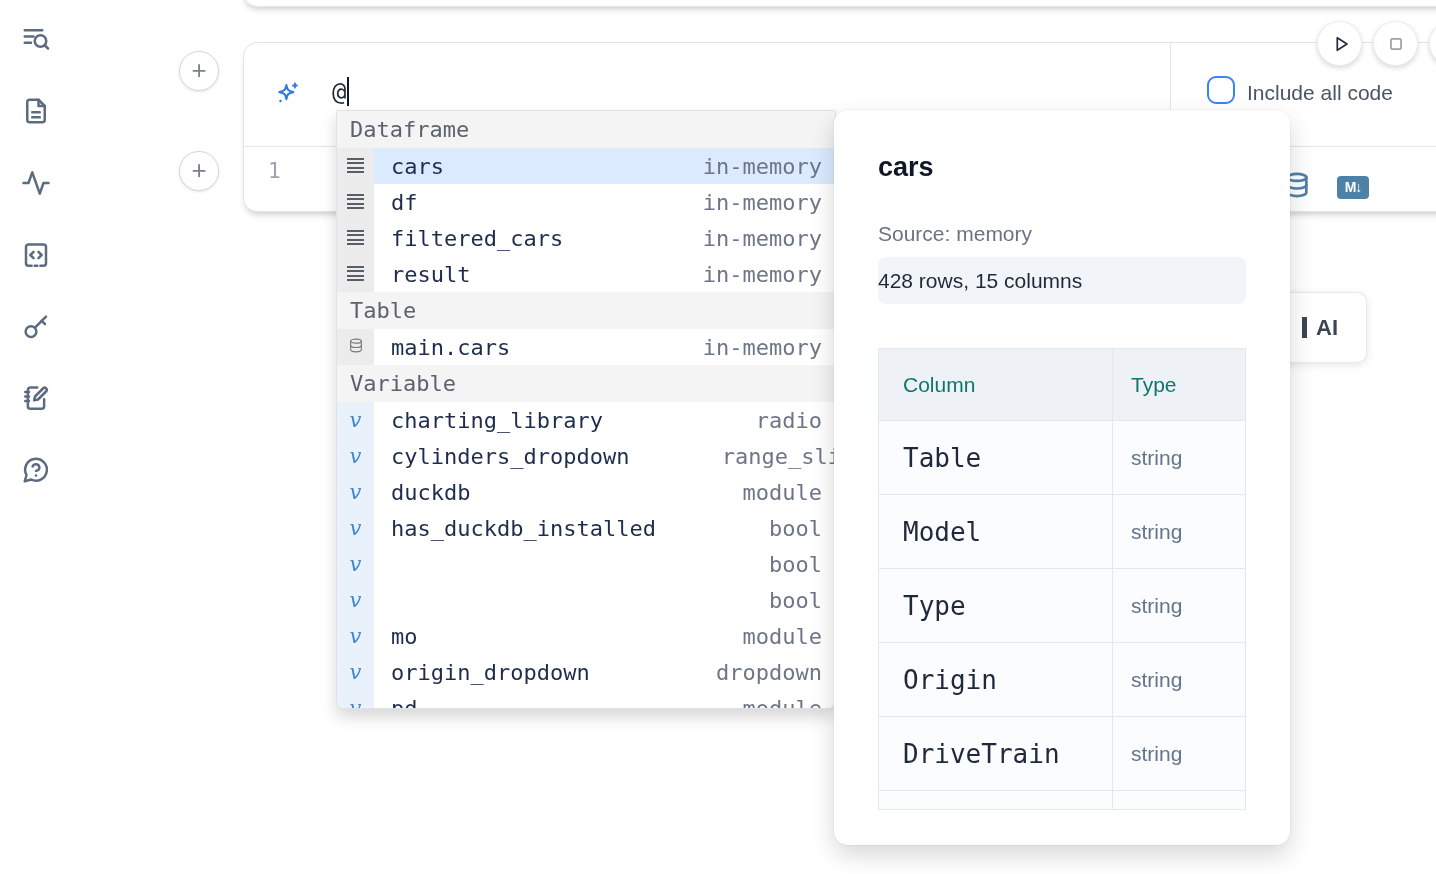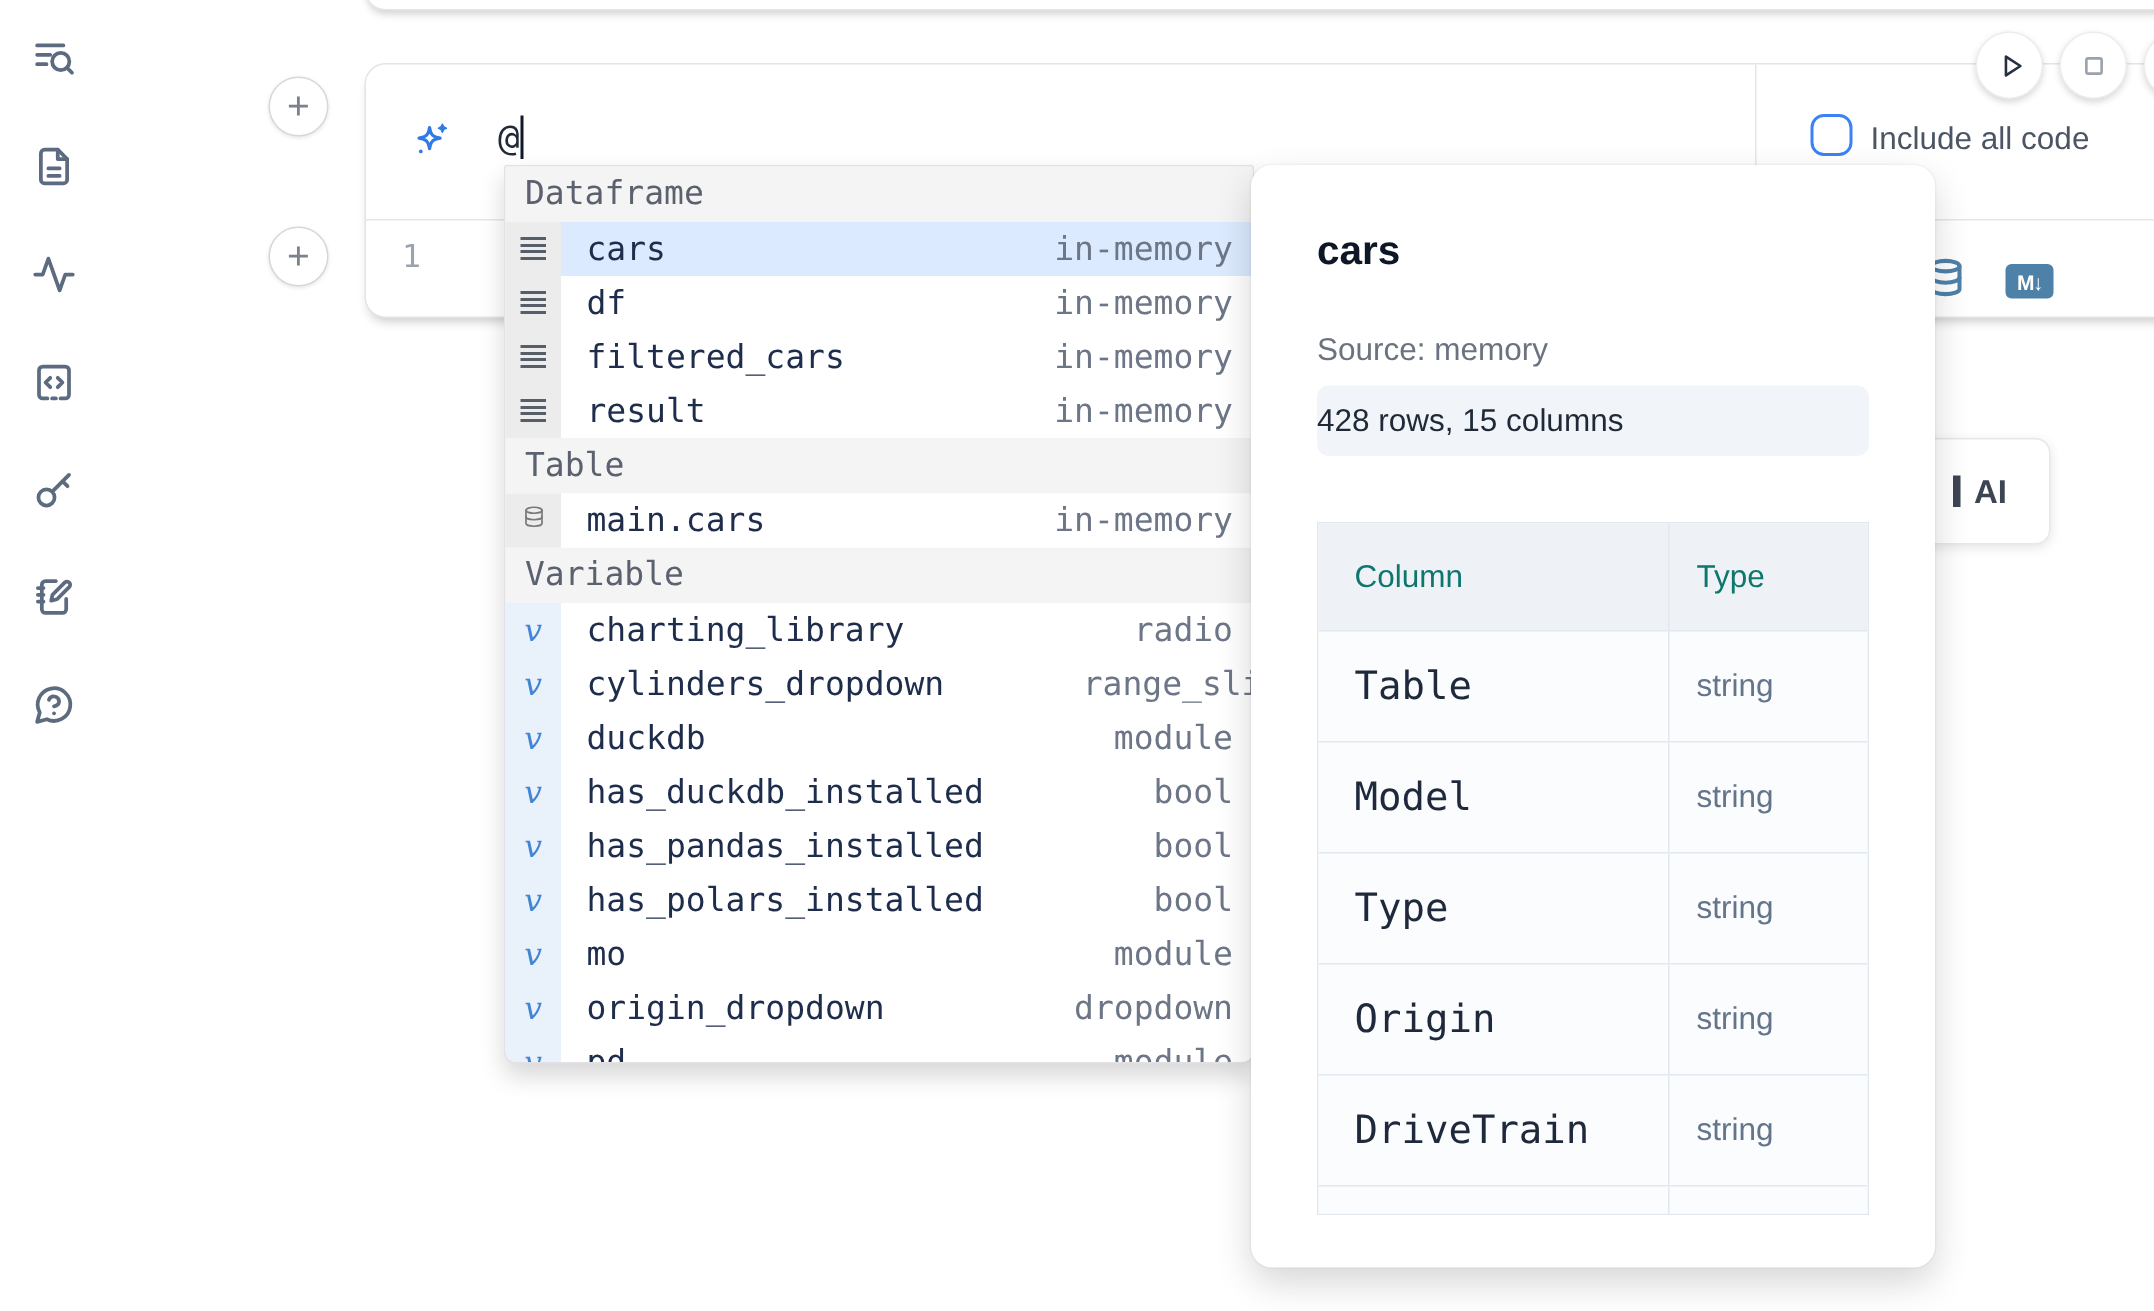--- a/index.html
+++ b/index.html
@@ -309,31 +309,29 @@
             <span class="ac-name">has_duckdb_installed</span>
             <span class="ac-detail">bool</span>
           </span>
         </div>
 
         <div class="ac-row var">
           <span class="ac-gutter">
             <span class="var-icon">v</span>
           </span>
           <span class="ac-main">
-            <span class="ac-name">has_pandas_installed</span>
             <span class="ac-detail">bool</span>
           </span>
         </div>
 
         <div class="ac-row var">
           <span class="ac-gutter">
             <span class="var-icon">v</span>
           </span>
           <span class="ac-main">
-            <span class="ac-name">has_polars_installed</span>
             <span class="ac-detail">bool</span>
           </span>
         </div>
 
         <div class="ac-row var">
           <span class="ac-gutter">
             <span class="var-icon">v</span>
           </span>
           <span class="ac-main">
             <span class="ac-name">mo</span>

